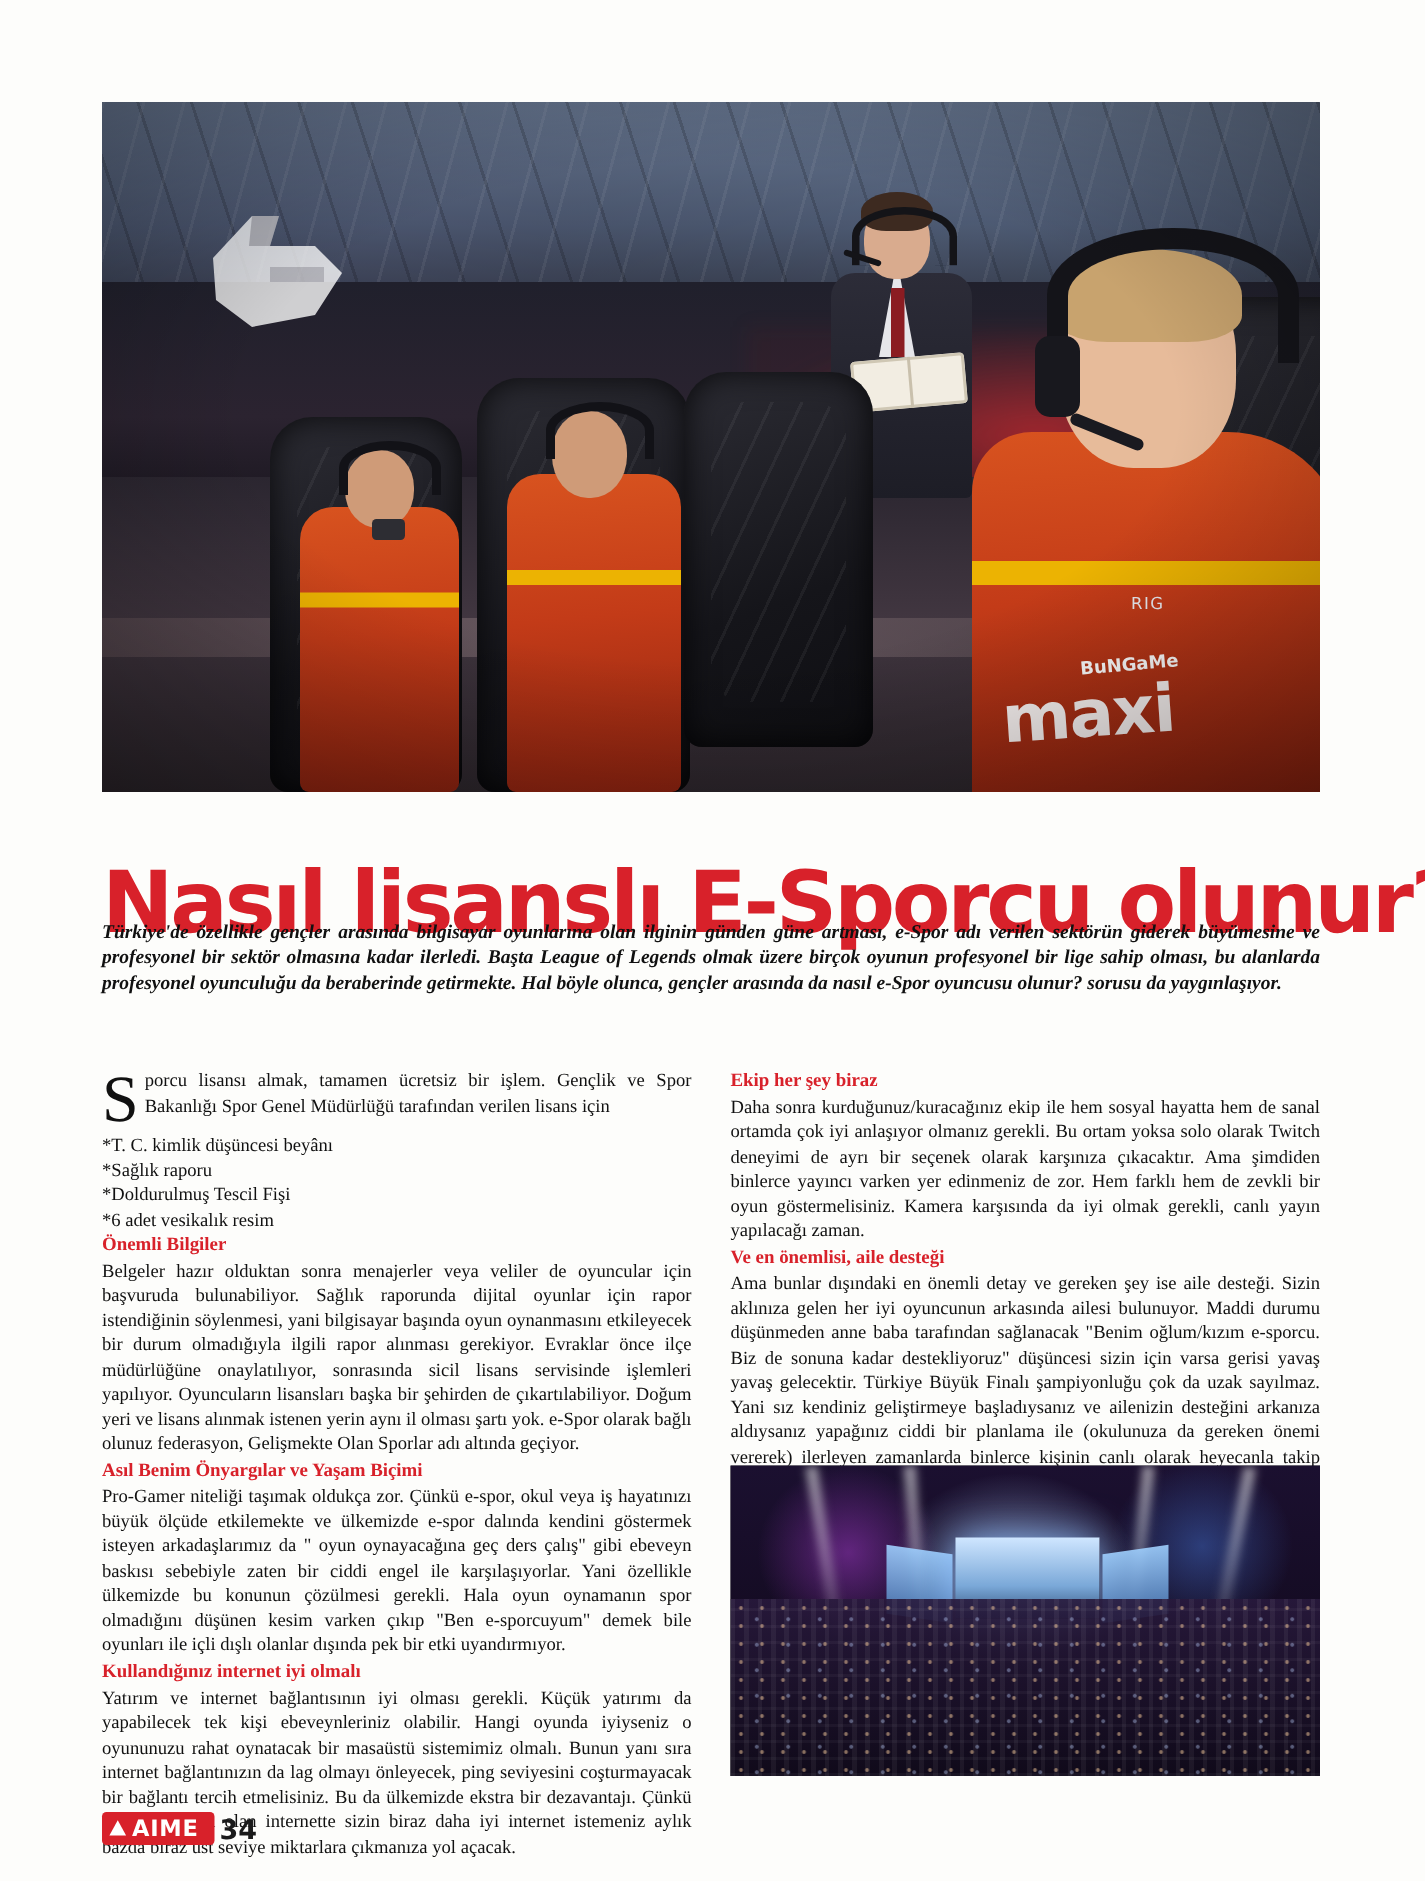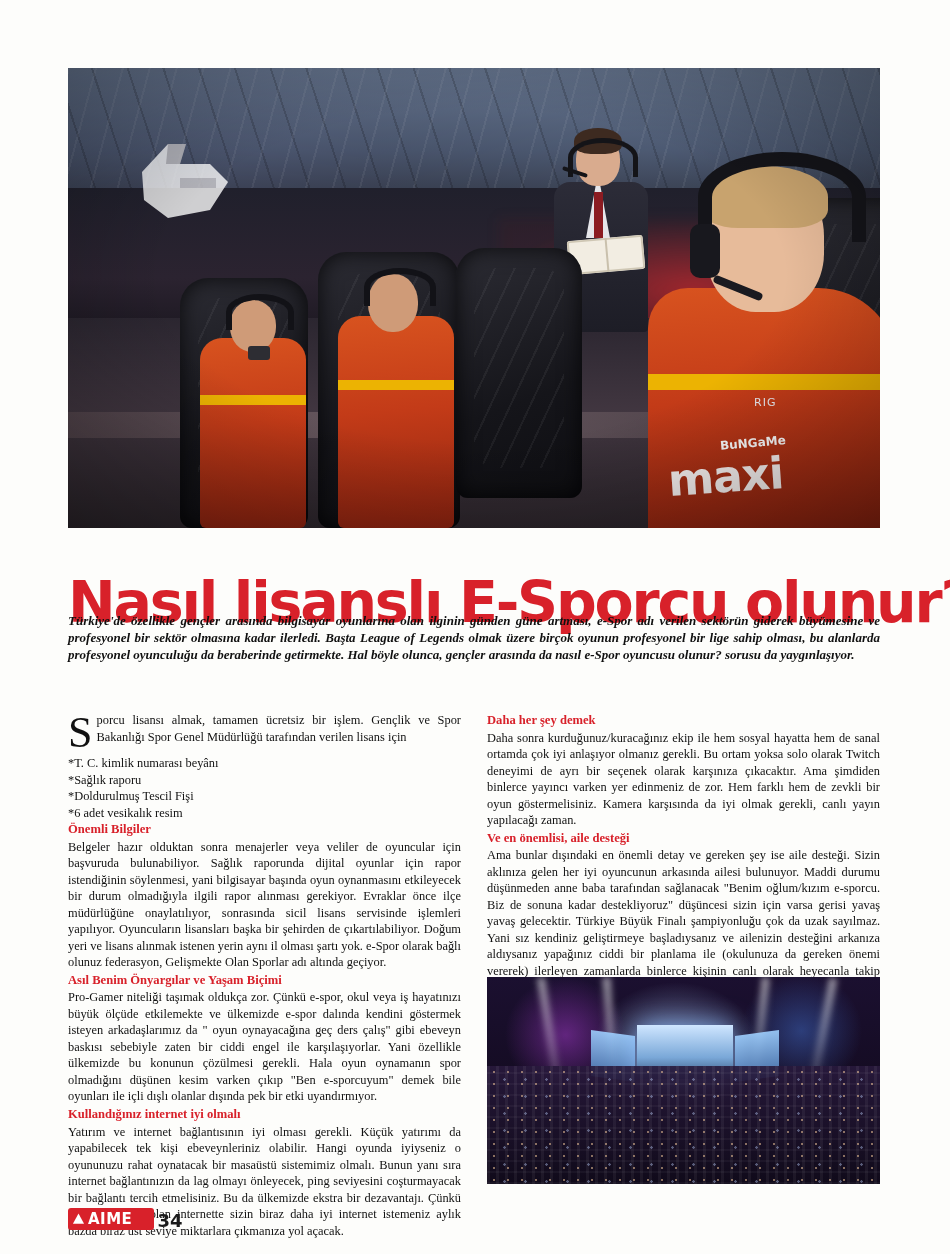--- a/index.html
+++ b/index.html
@@ -313,21 +313,21 @@
   }
   .logo-badge {
     display: inline-flex;
     align-items: center;
     justify-content: center;
     background: #d8212a;
     color: #fff;
     font-family: "DejaVu Sans", sans-serif;
     font-weight: 700;
     font-size: 15px;
-    padding: 2px 22px 2px 20px;
+    padding: 2px 11px 2px 20px;
     border-radius: 3px;
     position: relative;
     letter-spacing: 0.5px;
   }
   .logo-badge .mark {
     position: absolute;
     left: 4px; top: 50%;
     transform: translateY(-50%);
     width: 13px; height: 13px;
   }
@@ -412,35 +412,35 @@
 
   <h1 class="headline">Nasıl lisanslı E-Sporcu olunur?</h1>
 
   <div class="deck">Türkiye'de özellikle gençler arasında bilgisayar oyunlarına olan ilginin günden güne artması, e-Spor adı verilen sektörün giderek büyümesine ve profesyonel bir sektör olmasına kadar ilerledi. Başta League of Legends olmak üzere birçok oyunun profesyonel bir lige sahip olması, bu alanlarda profesyonel oyunculuğu da beraberinde getirmekte. Hal böyle olunca, gençler arasında da nasıl e-Spor oyuncusu olunur? sorusu da yaygınlaşıyor.</div>
 
   <div class="col col-left">
     <p class="dropcap-para">
       <span class="dropcap">S</span><span>porcu lisansı almak, tamamen ücretsiz bir işlem. Gençlik ve Spor Bakanlığı Spor Genel Müdürlüğü tarafından verilen lisans için</span>
     </p>
     <div class="bullets">
-      <p>*T. C. kimlik numarası beyânı</p>
+      <p>*T. C. kimlik düşüncesi beyânı</p>
       <p>*Sağlık raporu</p>
       <p>*Doldurulmuş Tescil Fişi</p>
       <p>*6 adet vesikalık resim</p>
     </div>
     <p class="sub">Önemli Bilgiler</p>
     <p>Belgeler hazır olduktan sonra menajerler veya veliler de oyuncular için başvuruda bulunabiliyor. Sağlık raporunda dijital oyunlar için rapor istendiğinin söylenmesi, yani bilgisayar başında oyun oynanmasını etkileyecek bir durum olmadığıyla ilgili rapor alınması gerekiyor. Evraklar önce ilçe müdürlüğüne onaylatılıyor, sonrasında sicil lisans servisinde işlemleri yapılıyor. Oyuncuların lisansları başka bir şehirden de çıkartılabiliyor. Doğum yeri ve lisans alınmak istenen yerin aynı il olması şartı yok. e-Spor olarak bağlı olunuz federasyon, Gelişmekte Olan Sporlar adı altında geçiyor.</p>
     <p class="sub">Asıl Benim Önyargılar ve Yaşam Biçimi</p>
     <p>Pro-Gamer niteliği taşımak oldukça zor. Çünkü e-spor, okul veya iş hayatınızı büyük ölçüde etkilemekte ve ülkemizde e-spor dalında kendini göstermek isteyen arkadaşlarımız da " oyun oynayacağına geç ders çalış" gibi ebeveyn baskısı sebebiyle zaten bir ciddi engel ile karşılaşıyorlar. Yani özellikle ülkemizde bu konunun çözülmesi gerekli. Hala oyun oynamanın spor olmadığını düşünen kesim varken çıkıp "Ben e-sporcuyum" demek bile oyunları ile içli dışlı olanlar dışında pek bir etki uyandırmıyor.</p>
     <p class="sub">Kullandığınız internet iyi olmalı</p>
     <p>Yatırım ve internet bağlantısının iyi olması gerekli. Küçük yatırımı da yapabilecek tek kişi ebeveynleriniz olabilir. Hangi oyunda iyiyseniz o oyununuzu rahat oynatacak bir masaüstü sistemimiz olmalı. Bunun yanı sıra internet bağlantınızın da lag olmayı önleyecek, ping seviyesini coşturmayacak bir bağlantı tercih etmelisiniz. Bu da ülkemizde ekstra bir dezavantajı. Çünkü oldukça pahalı olan internette sizin biraz daha iyi internet istemeniz aylık bazda biraz üst seviye miktarlara çıkmanıza yol açacak.</p>
   </div>
 
   <div class="col col-right">
-    <p class="sub">Daha her şey demek</p>
+    <p class="sub">Ekip her şey biraz</p>
     <p>Daha sonra kurduğunuz/kuracağınız ekip ile hem sosyal hayatta hem de sanal ortamda çok iyi anlaşıyor olmanız gerekli. Bu ortam yoksa solo olarak Twitch deneyimi de ayrı bir seçenek olarak karşınıza çıkacaktır. Ama şimdiden binlerce yayıncı varken yer edinmeniz de zor. Hem farklı hem de zevkli bir oyun göstermelisiniz. Kamera karşısında da iyi olmak gerekli, canlı yayın yapılacağı zaman.</p>
     <p class="sub">Ve en önemlisi, aile desteği</p>
     <p>Ama bunlar dışındaki en önemli detay ve gereken şey ise aile desteği. Sizin aklınıza gelen her iyi oyuncunun arkasında ailesi bulunuyor. Maddi durumu düşünmeden anne baba tarafından sağlanacak "Benim oğlum/kızım e-sporcu. Biz de sonuna kadar destekliyoruz" düşüncesi sizin için varsa gerisi yavaş yavaş gelecektir. Türkiye Büyük Finalı şampiyonluğu çok da uzak sayılmaz. Yani sız kendiniz geliştirmeye başladıysanız ve ailenizin desteğini arkanıza aldıysanız yapağınız ciddi bir planlama ile (okulunuza da gereken önemi vererek) ilerleyen zamanlarda binlerce kişinin canlı olarak heyecanla takip ettiği bir profesyonel E-SPOR oyuncusu olabilirsiniz.</p>
   </div>
 
   <div class="crowd">
     <div class="crowd-bg"></div>
     <div class="beam" style="left:60px; transform:rotate(-9deg);"></div>
     <div class="beam" style="left:120px; transform:rotate(-4deg);"></div>
     <div class="beam" style="left:268px; transform:rotate(6deg);"></div>

